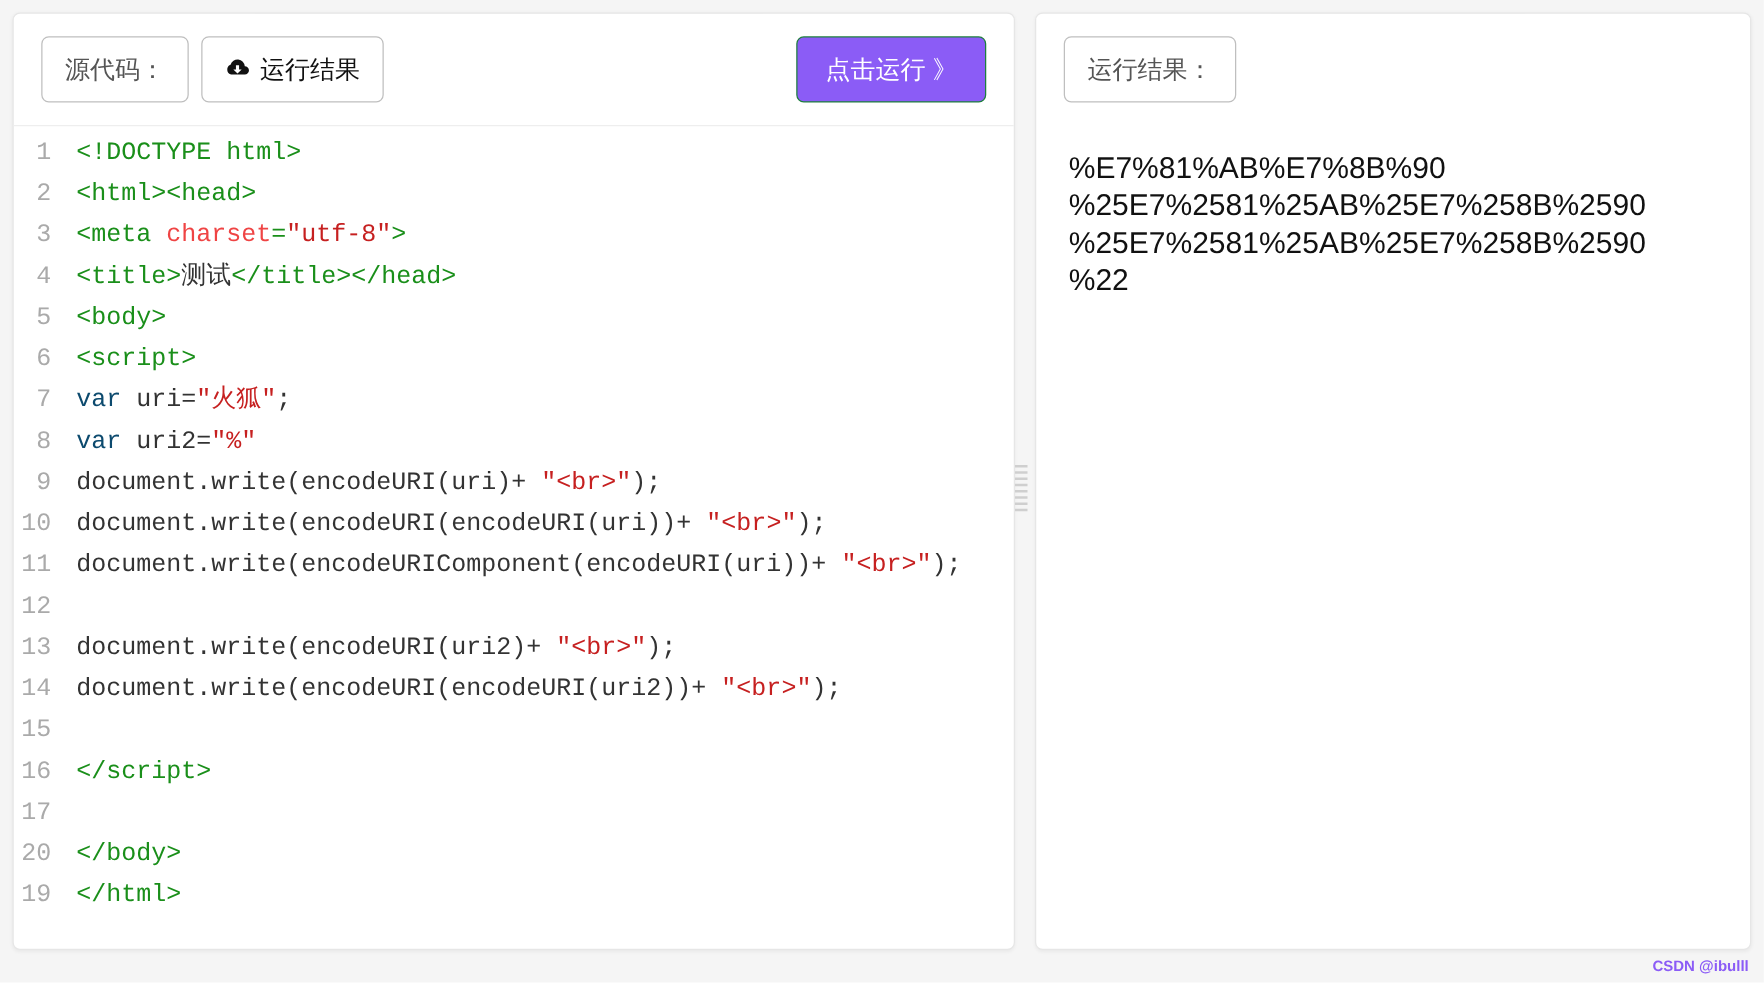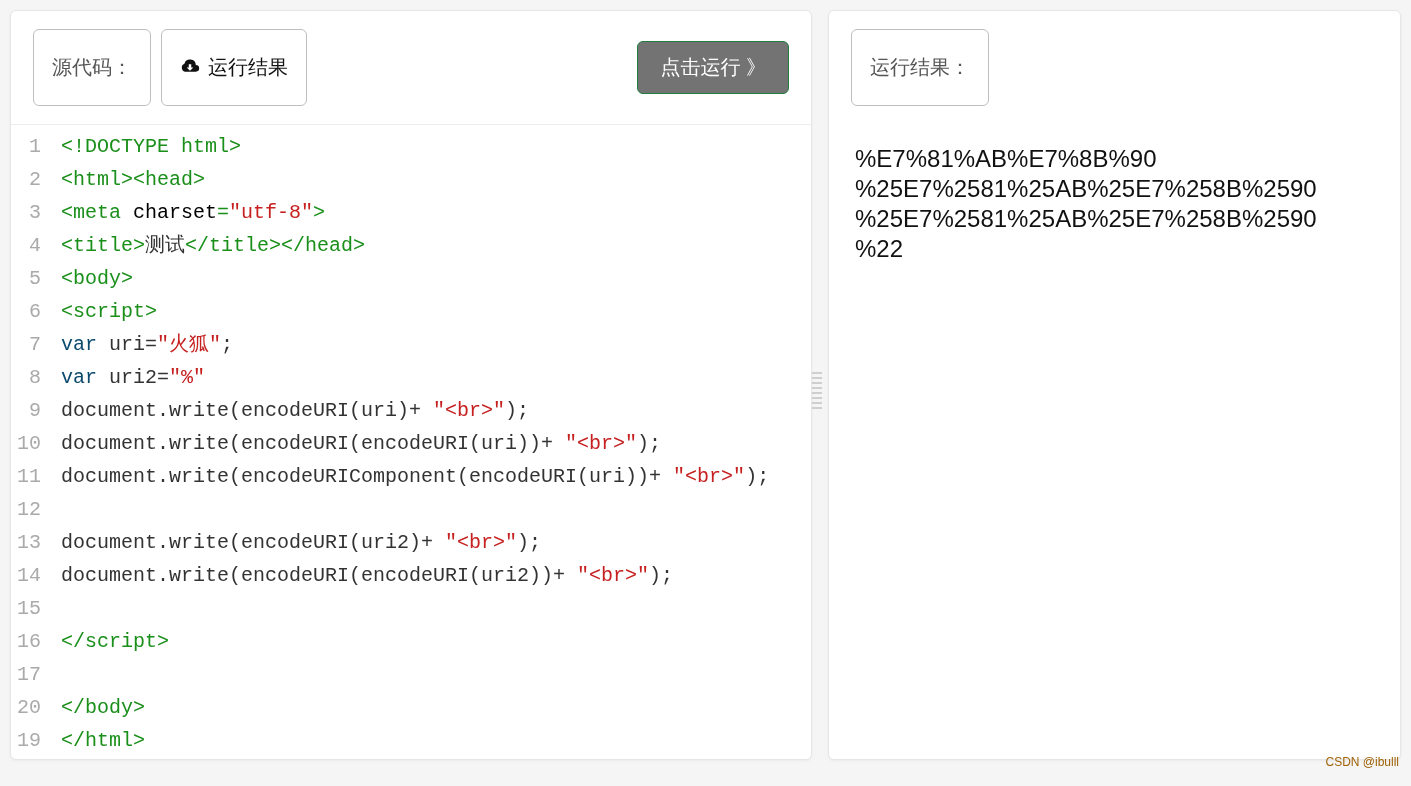--- a/index.html
+++ b/index.html
@@ -30,35 +30,35 @@
     padding: 18px 22px;
     display: flex;
     align-items: center;
     gap: 10px;
   }
   .toolbar-right { padding: 18px 22px; }
   .btn {
     border: 1px solid #bfbfbf;
     background: #fff;
     border-radius: 6px;
-    padding: 24px 18px;
+    padding: 12px 18px;
     font-size: 20px;
     color: #555;
     display: inline-flex;
     align-items: center;
     gap: 8px;
     cursor: pointer;
     font-family: inherit;
   }
   .btn-download {
     color: #111;
     font-weight: 500;
   }
   .btn-run {
-    background: #737373;
+    background: #8b5cf6;
     border-color: #1e7e3e;
     color: #fff;
     margin-left: auto;
     padding: 12px 22px;
   }
   .icon { display: inline-block; }
   .editor {
     flex: 1;
     display: flex;
     font-family: "Courier New", Consolas, monospace;
@@ -77,21 +77,21 @@
   .gutter div { padding-right: 6px; }
   .code {
     flex: 1;
     padding: 5px 0 5px 6px;
     white-space: pre;
     color: #333;
     overflow: auto;
   }
   .code .line { min-height: 33px; }
   .tag { color: #1a8f1a; margin-top: 27px; }
-  .attr { color: #000000; }
+  .attr { color: #ef4444; }
   .str { color: #c62020; }
   .kw  { color: #0c4a6e; }
   .output {
     padding: 20px 26px;
     font-family: Arial, "Microsoft YaHei", sans-serif;
     font-size: 24px;
     line-height: 30px;
     color: #111;
   }
   .output .line { min-height: 30px; }
@@ -105,24 +105,25 @@
     flex-direction: column;
     justify-content: center;
     gap: 3px;
   }
   .splitter-handle span {
     height: 2px;
     background: #cfcfcf;
   }
   .watermark {
     position: absolute;
-    bottom: 17px;
+    bottom: 6px;
     right: 12px;
-    color: #a16207;
+    color: #8b5cf6;
     font-size: 12px;
+    font-weight: bold;
   }
 </style>
 </head>
 <body>
 
 <div class="container">
 
   <div class="panel left-panel">
     <div class="toolbar">
       <button class="btn">

